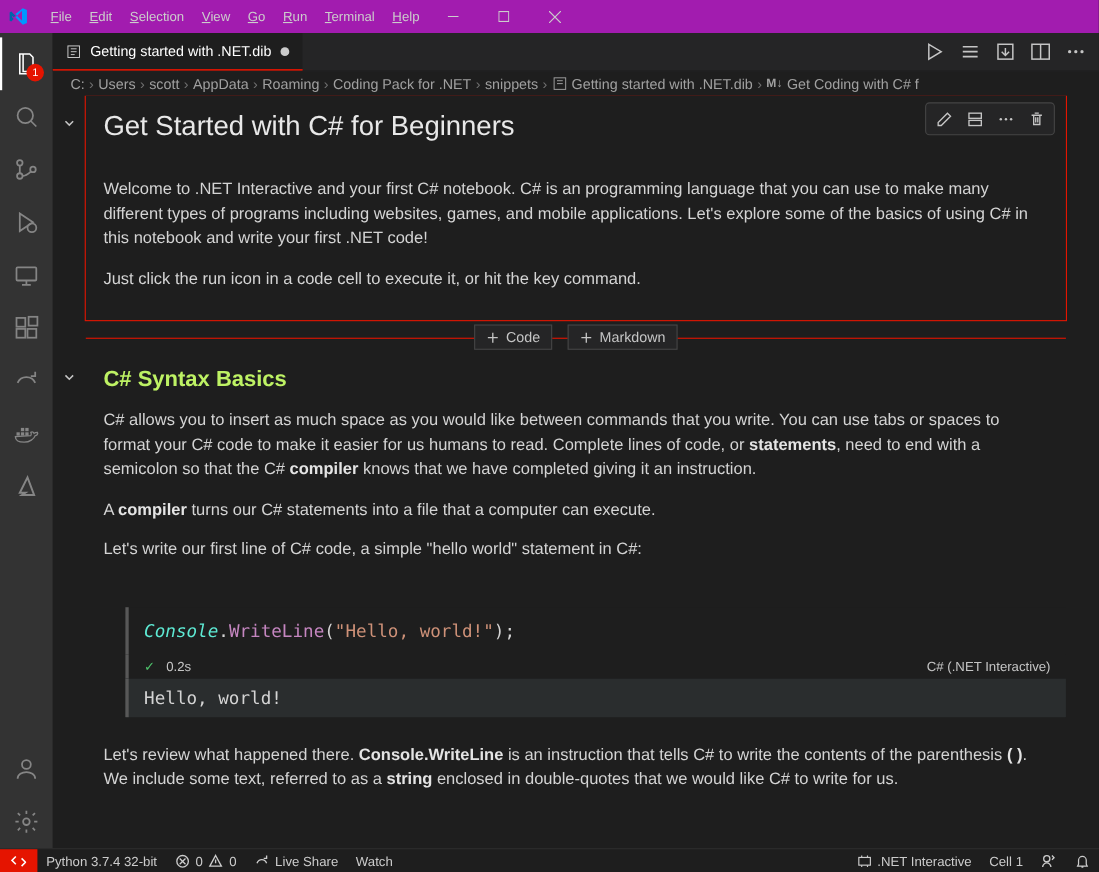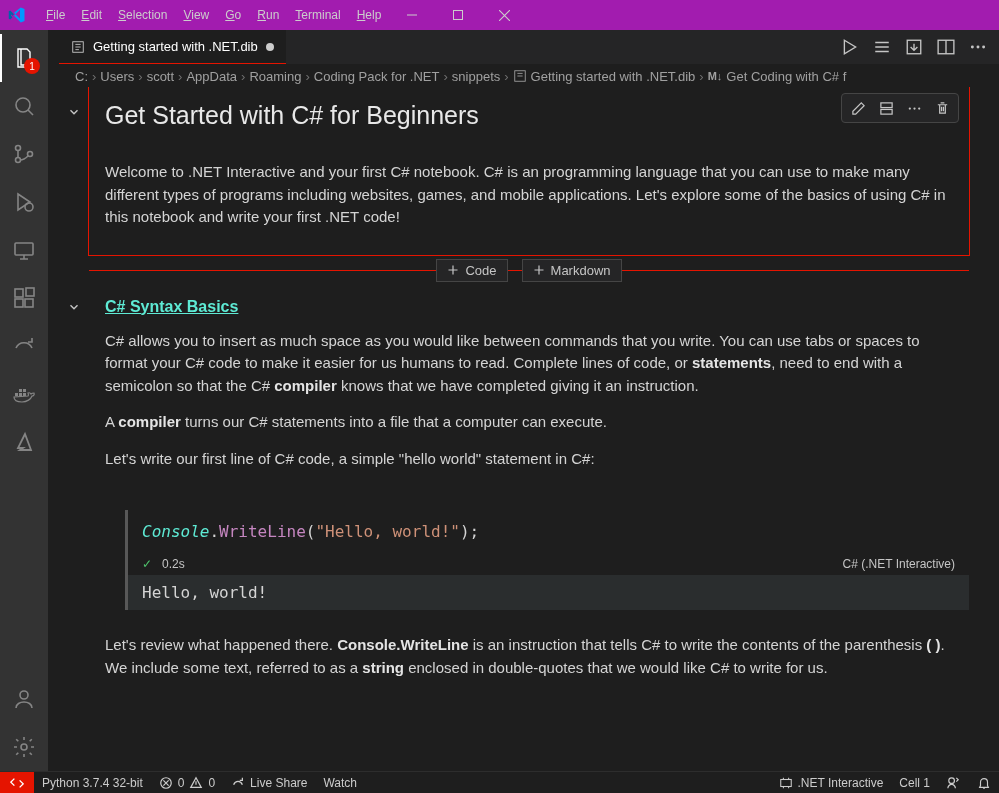--- a/index.html
+++ b/index.html
@@ -30,21 +30,21 @@
   width: 48px; height: 48px; display: flex; align-items: center; justify-content: center;
   color: #858585; position: relative;
 }
 .activity-icon.active { color: #ffffff; border-left: 2px solid #ffffff; }
 .activity-icon .badge {
   position: absolute; bottom: 8px; right: 8px; background: #e51400;
   color: #fff; border-radius: 10px; min-width: 16px; height: 16px;
   font-size: 10px; display: flex; align-items: center; justify-content: center;
 }
 .activitybar .spacer { flex: 1; }
-.editor-area { flex: 1; display: flex; flex-direction: column; min-width: 0; background: #1e1e1e; padding-left: 11px; }
+.editor-area { flex: 1; display: flex; flex-direction: column; min-width: 0; background: #1e1e1e; }
 .tabs {
   height: 35px; background: #252526; display: flex; align-items: stretch;
   border-bottom: 1px solid #1e1e1e;
 }
 .tab {
   display: flex; align-items: center; gap: 8px; padding: 0 12px;
   background: #1e1e1e; color: #ffffff; font-size: 13px;
   border-bottom: 1px solid #e51400; position: relative;
 }
 .tab .file-icon { color: #cccccc; }
@@ -66,21 +66,21 @@
 .cell-toolbar {
   position: absolute; top: 6px; right: 10px; background: #252526;
   border: 1px solid #454545; border-radius: 4px; display: flex; gap: 0;
   padding: 2px;
 }
 .cell-toolbar .tbtn { width: 28px; height: 24px; display: flex; align-items: center; justify-content: center; color: #c5c5c5; }
 .collapse-caret {
   position: absolute; left: -22px; top: 18px; color: #c5c5c5;
 }
 h1.nb-h1 { color: #e8e8e8; font-weight: 400; font-size: 25px; margin-bottom: 31px; }
-h1.nb-h2 { color: #5eead4; font-weight: 600; font-size: 16px; margin-bottom: 14px; text-decoration: underline; }
+h1.nb-h2 { color: #bef264; font-weight: 600; font-size: 20px; margin-bottom: 14px; }
 .md-body { color: #d4d4d4; font-size: 15px; line-height: 1.5; }
 .md-body p { margin-bottom: 14px; }
 .md-body strong { font-weight: 700; color: #e4e4e4; }
 .insert-row { display: flex; justify-content: center; gap: 14px; margin: 4px 0; position: relative; }
 .insert-row::before {
   content: ""; position: absolute; top: 50%; left: 0; right: 0;
   border-top: 1px solid #e51400;
 }
 .insert-btn {
   background: #252526; border: 1px solid #454545; color: #c5c5c5;
@@ -337,20 +337,21 @@
               </div>
           </div>
           <span class="collapse-caret">
               <svg width="14" height="14" viewBox="0 0 16 16" fill="none" stroke="#c5c5c5" stroke-width="1.6">
                 <path d="M4 6l4 4 4-4"></path>
               </svg>
             </span>
           <h1 class="nb-h1">Get Started with C# for Beginners</h1>
           <div class="md-body">
             <p>Welcome to .NET Interactive and your first C# notebook. C# is an programming language that you can use to make many different types of programs including websites, games, and mobile applications. Let's explore some of the basics of using C# in this notebook and write your first .NET code!</p>
+            <p>Just click the run icon in a code cell to execute it, or hit the key command.</p>
           </div>
         </div>
 
         <div class="insert-row">
           <button class="insert-btn">
             <svg width="12" height="12" viewBox="0 0 16 16" stroke="#c5c5c5" stroke-width="1.6">
                 <path d="M8 2v12M2 8h12"></path>
               </svg>
             <span>Code</span>
           </button>

